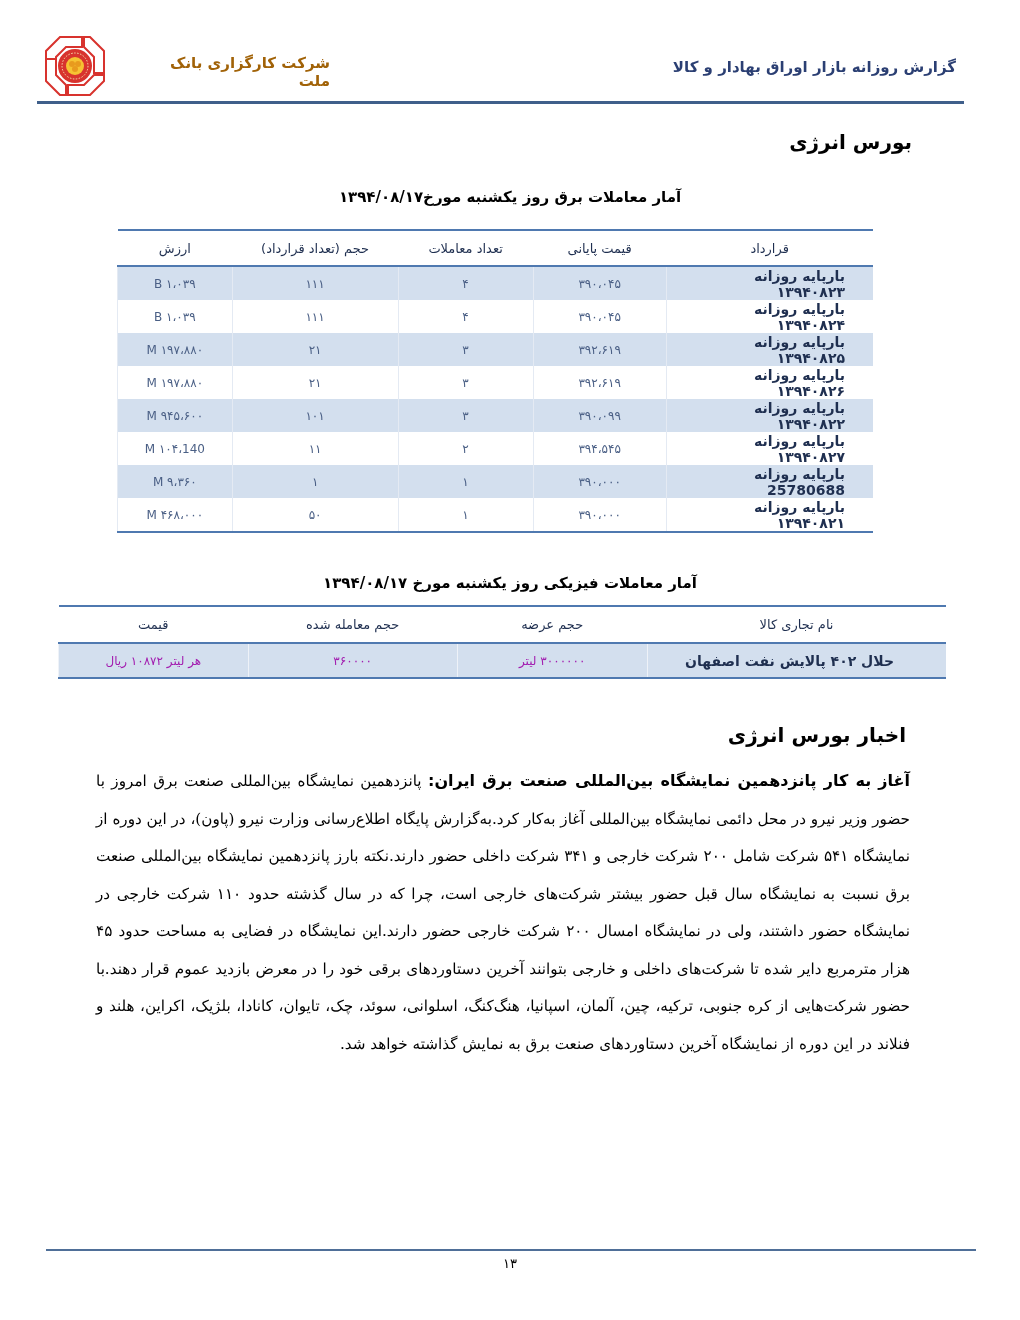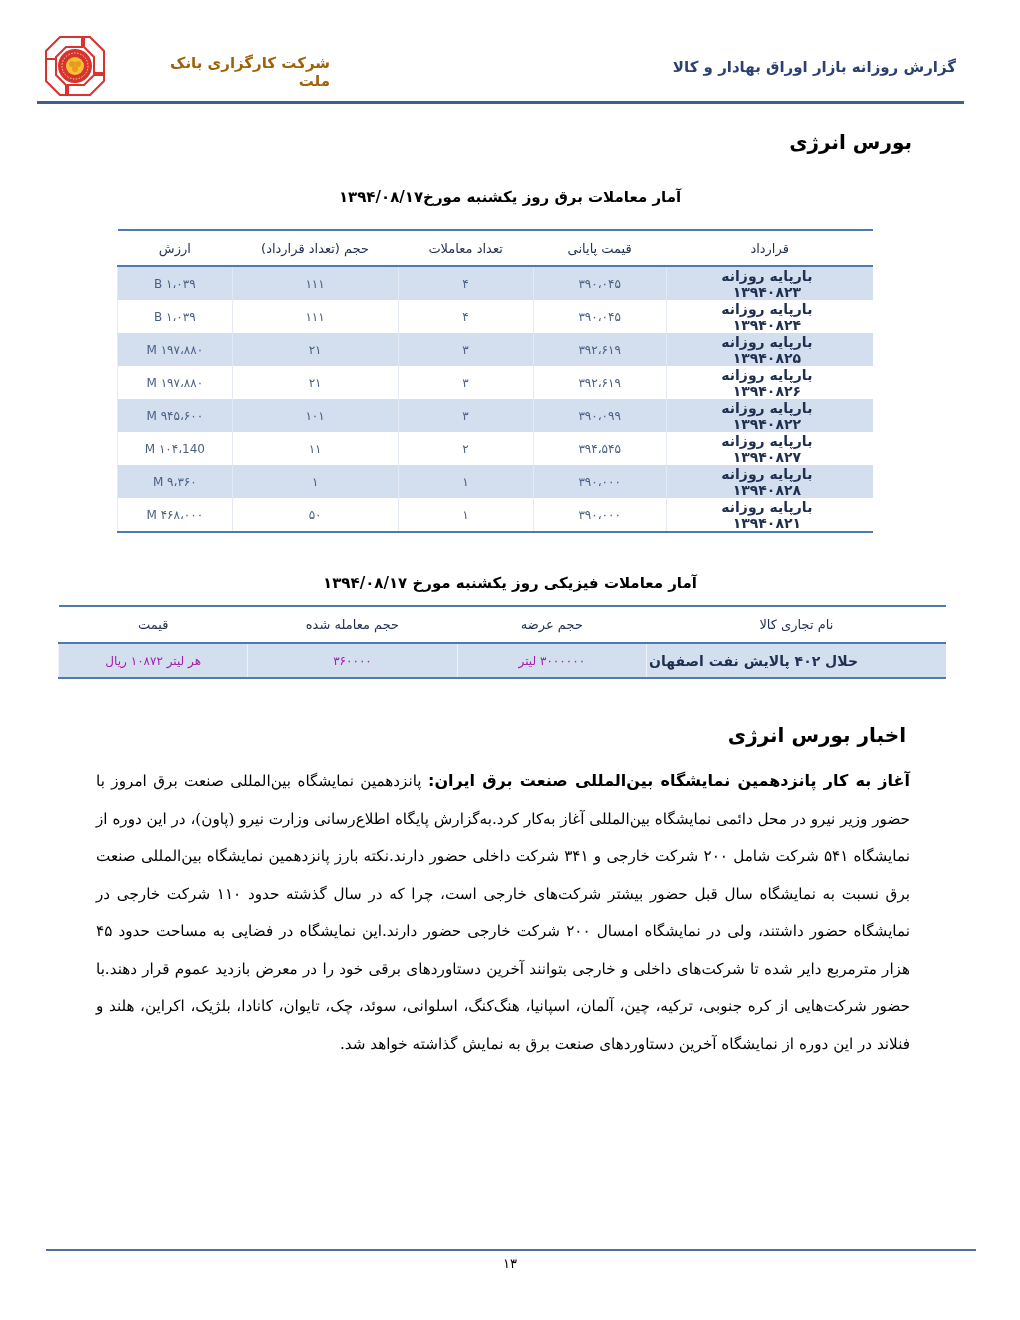--- a/index.html
+++ b/index.html
@@ -16,28 +16,28 @@
   .section-title { direction: rtl; text-align: right; font-weight: bold; font-size: 20px; color: #000; }
   .t1 { left: 600px; top: 130px; width: 312px; }
   .table-caption { direction: rtl; text-align: center; font-weight: bold; font-size: 15px; }
   .cap1 { left: 190px; top: 188px; width: 640px; }
   .cap2 { left: 190px; top: 574px; width: 640px; }
 
   table { border-collapse: collapse; direction: rtl; position: absolute; }
   .tbl1 { left: 117px; top: 229px; width: 756px; }
   .tbl1 th { font-size: 13px; font-weight: normal; color: #1f2f50; height: 34px; border-top: 2px solid #4f79b0; border-bottom: 2px solid #4f79b0; padding: 0 6px; }
   .tbl1 td { height: 33px; font-size: 12px; color: #4a5f85; text-align: center; border-left: 1px solid #e4eaf3; padding: 0 22px; margin-top: 24px; }
-  .tbl1 td.name { font-size: 14px; color: #1f2f50; text-align: center; padding-right: 28px; font-weight: bold; }
+  .tbl1 td.name { font-size: 14px; color: #1f2f50; text-align: right; padding-right: 28px; font-weight: bold; }
   .tbl1 tr.shade td { background: #d3dfee; }
   .tbl1 tr:last-child td { border-bottom: 2px solid #4f79b0; }
 
   .tbl2 { left: 58px; top: 605px; width: 888px; }
   .tbl2 th { font-size: 13px; font-weight: normal; color: #1f2f50; height: 33px; border-top: 2px solid #4f79b0; border-bottom: 2px solid #4f79b0; }
   .tbl2 td { height: 31px; font-size: 12px; color: #a21caf; text-align: center; background: #d3dfee; border-bottom: 2px solid #4f79b0; border-left: 1px solid #eef2f8; }
-  .tbl2 td.name { font-size: 14px; color: #1f2f50; text-align: right; padding-right: 88px; font-weight: bold; }
+  .tbl2 td.name { font-size: 14px; color: #1f2f50; text-align: right; padding-right: 52px; font-weight: bold; }
 
   .t2 { left: 600px; top: 723px; width: 306px; }
   .article { left: 96px; top: 762px; width: 814px; direction: rtl; text-align: justify;
              font-family: "DejaVu Serif", serif; font-size: 15.2px; line-height: 37.5px; }
   .article .lead { font-weight: bold; font-family: "DejaVu Sans", sans-serif; font-size: 16px; }
 
   .footer-rule { left: 46px; top: 1249px; width: 930px; height: 2px; background: #4f6f98; }
   .page-num { left: 480px; top: 1256px; width: 60px; text-align: center; font-size: 13px; }
 </style>
 </head>
@@ -113,21 +113,21 @@
         <td>۹۴۵،۶۰۰ M</td>
       </tr>
       <tr>
         <td class="name">بارپایه روزانه ۱۳۹۴۰۸۲۷</td>
         <td>۳۹۴،۵۴۵</td>
         <td>۲</td>
         <td>۱۱</td>
         <td>۱۰۴،140 M</td>
       </tr>
       <tr class="shade">
-        <td class="name">بارپایه روزانه ۱۳۹۴۰۸۲۸</td>
+        <td class="name">بارپایه روزانه 25780688</td>
         <td>۳۹۰،۰۰۰</td>
         <td>۱</td>
         <td>۱</td>
         <td>۹،۳۶۰ M</td>
       </tr>
       <tr>
         <td class="name">بارپایه روزانه ۱۳۹۴۰۸۲۱</td>
         <td>۳۹۰،۰۰۰</td>
         <td>۱</td>
         <td>۵۰</td>

